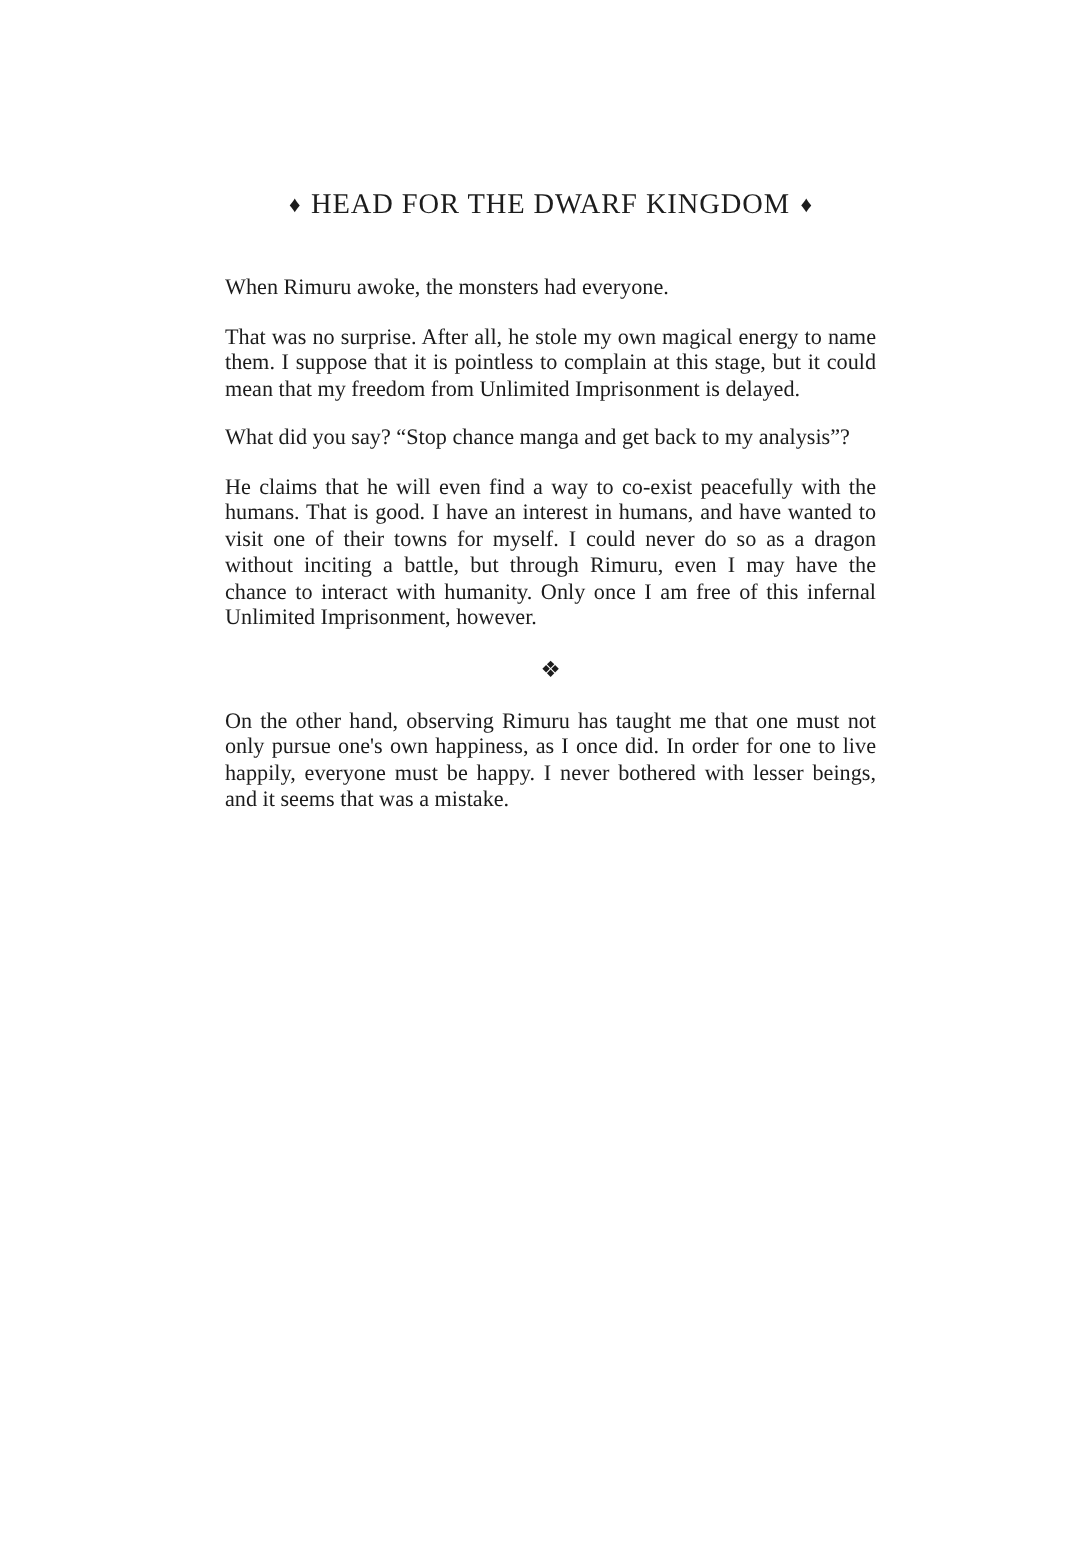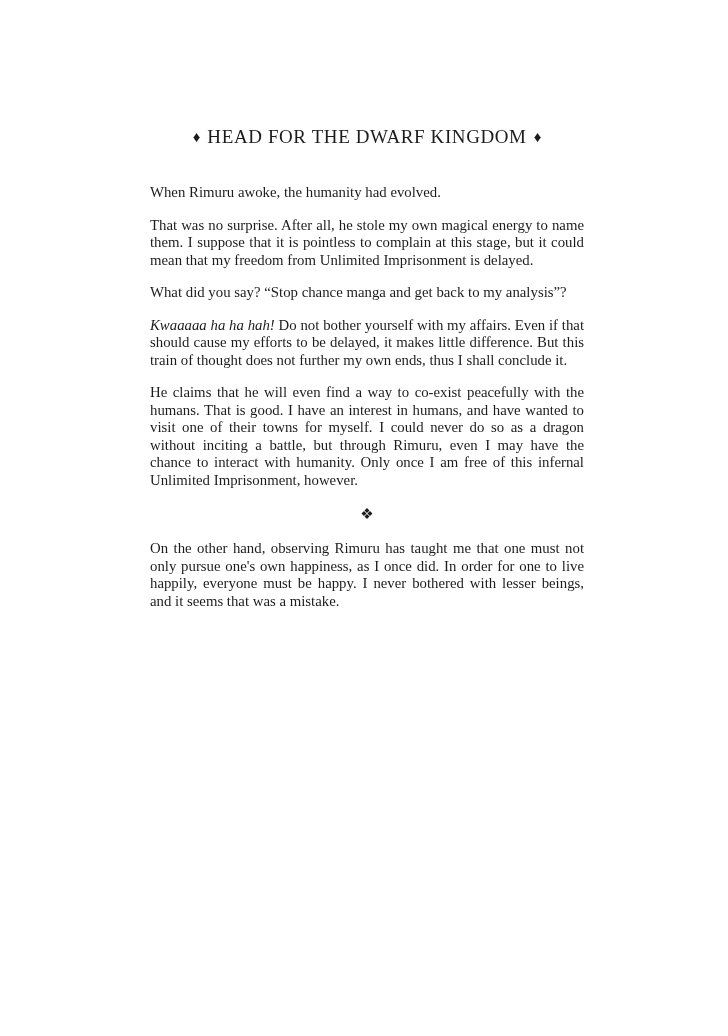--- a/index.html
+++ b/index.html
@@ -57,24 +57,23 @@
 </head>
 <body>
 
 <div class="page">
 
   <h1 class="chapter-heading">
     <span class="orn orn-left">♦</span><span>HEAD FOR THE DWARF KINGDOM</span><span class="orn orn-right">♦</span>
   </h1>
 
   <div class="section">
-    <p class="para"><span>When Rimuru awoke, the humanity had evolved.</span></p>
+    <p class="para"><span>When Rimuru awoke, the monsters had everyone.</span></p>
     <p class="para"><span>That was no surprise. After all, he stole my own magical energy to name them. I suppose that it is pointless to complain at this stage, but it could mean that my freedom from Unlimited Imprisonment is delayed.</span></p>
     <p class="para"><span>What did you say? “Stop chance manga and get back to my analysis”?</span></p>
-    <p class="para"><span class="lead">Kwaaaaa ha ha hah!</span><span> Do not bother yourself with my affairs. Even if that should cause my efforts to be delayed, it makes little difference. But this train of thought does not further my own ends, thus I shall conclude it.</span></p>
     <p class="para"><span>He claims that he will even find a way to co-exist peacefully with the humans. That is good. I have an interest in humans, and have wanted to visit one of their towns for myself. I could never do so as a dragon without inciting a battle, but through Rimuru, even I may have the chance to interact with humanity. Only once I am free of this infernal Unlimited Imprisonment, however.</span></p>
   </div>
 
   <div class="section-break">❖</div>
 
   <div class="section">
     <p class="para"><span>On the other hand, observing Rimuru has taught me that one must not only pursue one's own happiness, as I once did. In order for one to live happily, everyone must be happy. I never bothered with lesser beings, and it seems that was a mistake.</span></p>
   </div>
 
 </div>

